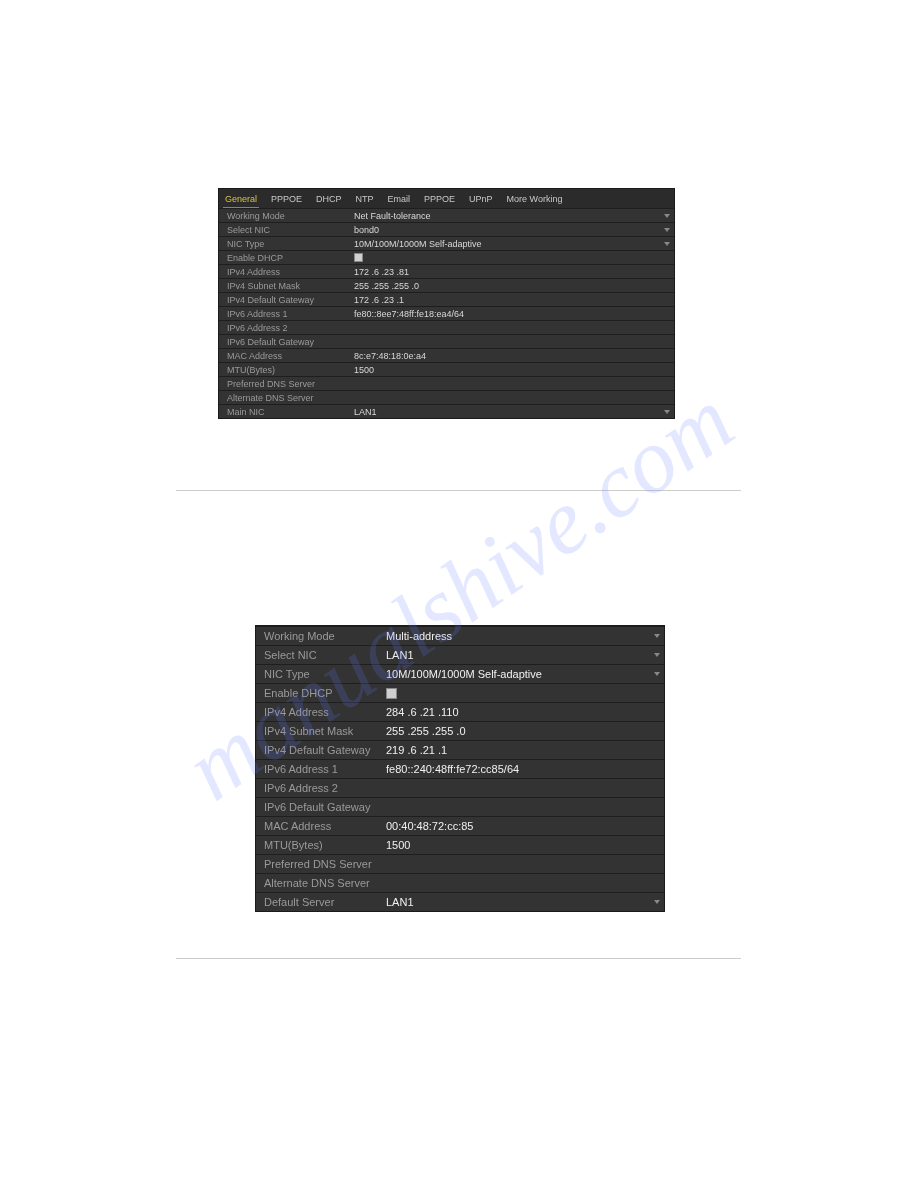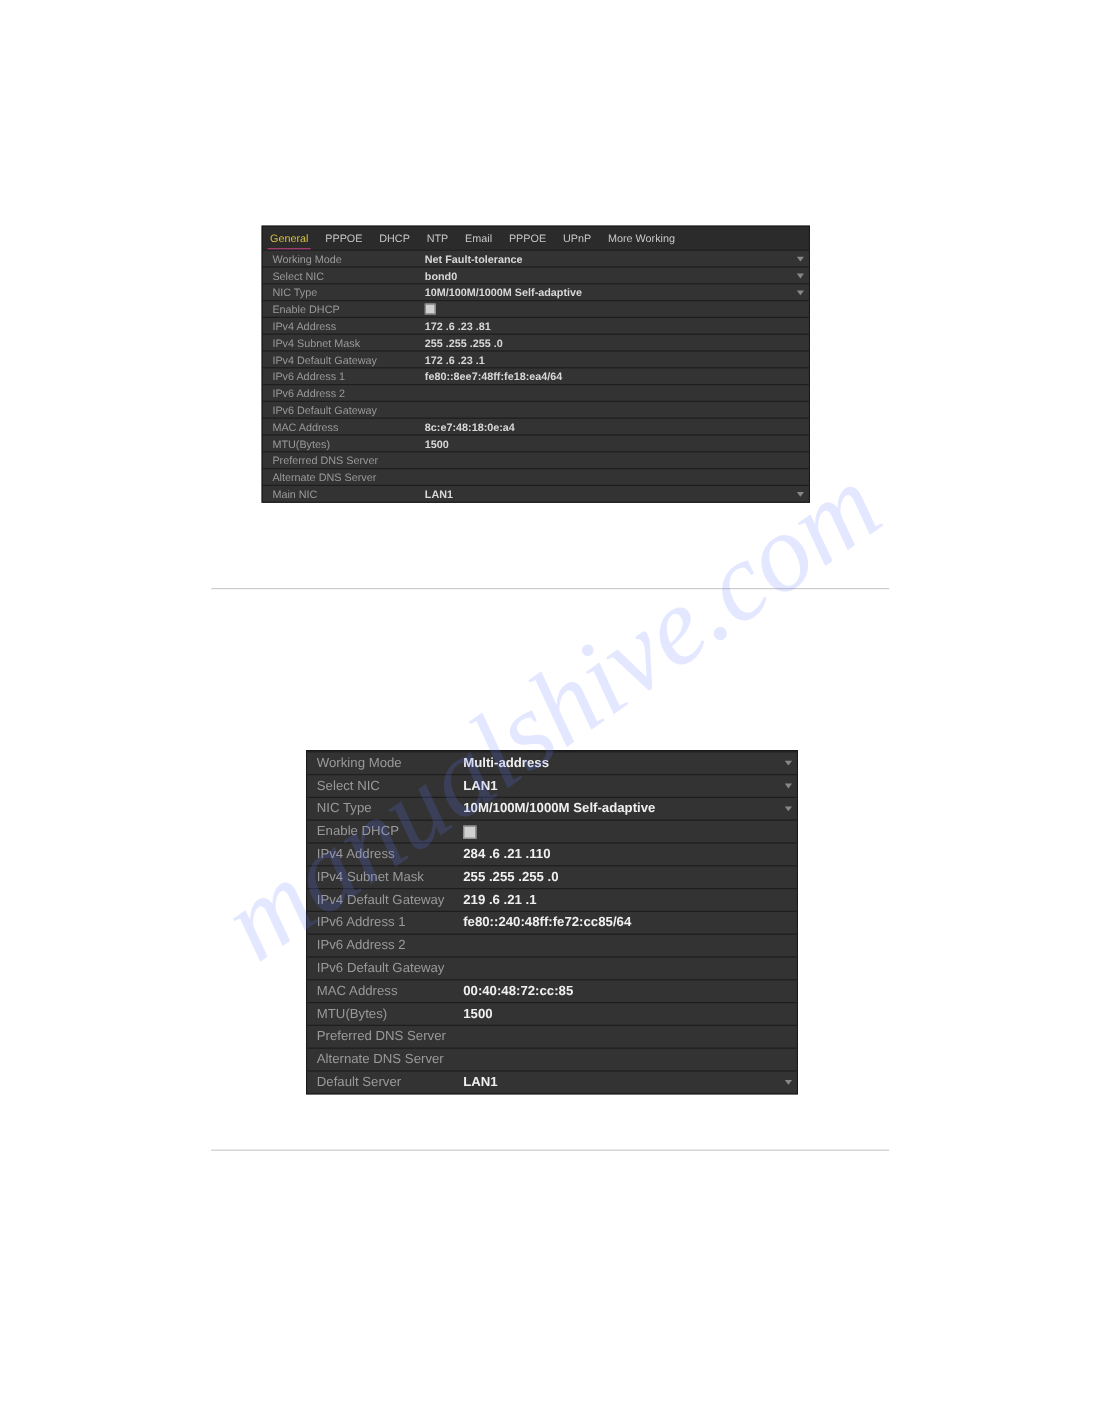--- a/index.html
+++ b/index.html
@@ -59,21 +59,20 @@
     color: #9a9a9a;
     padding-left: 8px;
     flex-shrink: 0;
   }
   .panel1 .label { width: 135px; }
   .panel2 .label { width: 130px; }
   .value {
     color: #d8d8d8;
     flex: 1;
     padding-right: 14px;
-    font-weight: bold;
   }
   .value.bright { color: #f0f0f0; }
   .caret {
     position: absolute;
     right: 4px;
     top: 50%;
     transform: translateY(-50%);
     width: 0; height: 0;
     border-left: 3px solid transparent;
     border-right: 3px solid transparent;

